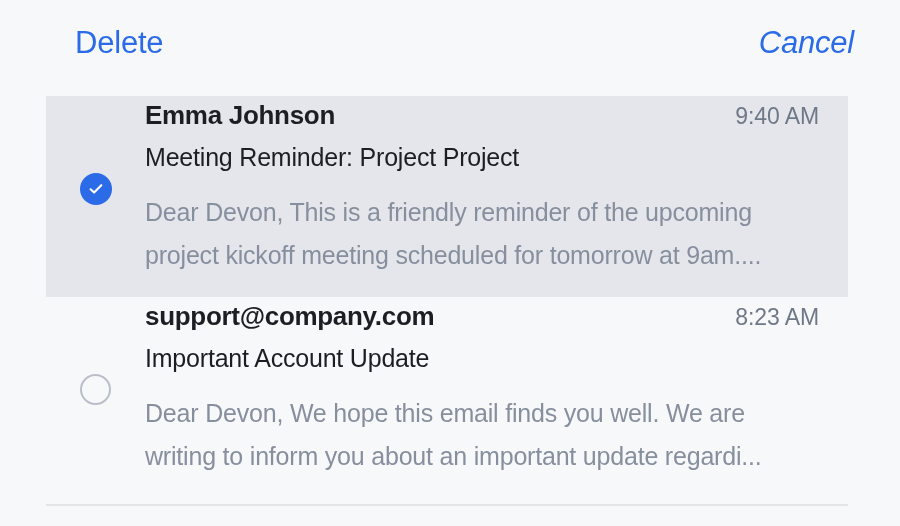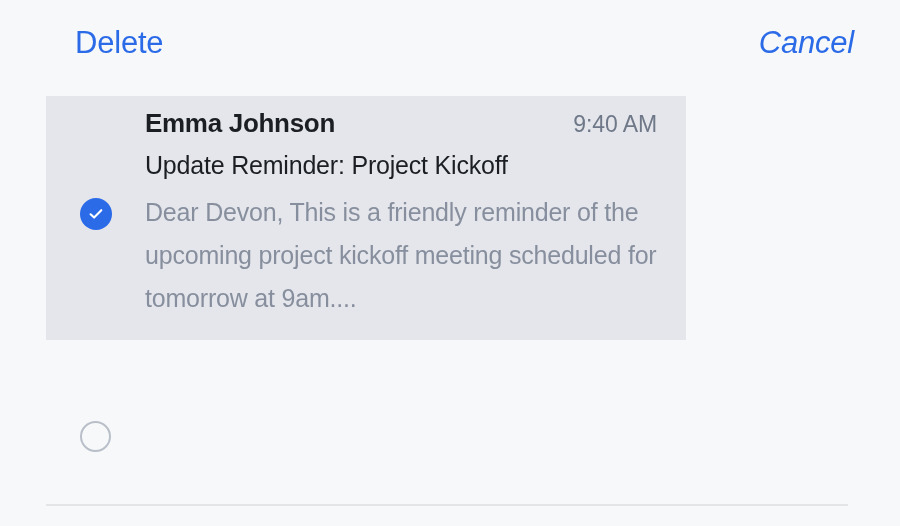--- a/index.html
+++ b/index.html
@@ -53,23 +53,23 @@
     position: absolute;
     left: 46px;
     top: 96px;
     width: 802px;
   }
   .message-row {
     position: relative;
     display: flex;
     align-items: flex-end;
     box-sizing: border-box;
-    width: 640px;
+    width: 802px;
     min-height: 201px;
-    padding: 12px 0 20px 0;
+    padding: 4px 0 20px 0;
     background: transparent;
   }
   .message-row.selected {
     background: #e4e6eb;
   }
 
   
   .select-col {
     width: 99px;
     min-width: 99px;
@@ -129,21 +129,21 @@
   .msg-subject {
     margin-top: 12px;
     font-size: 25px;
     font-weight: 400;
     color: #1b1f24;
     letter-spacing: -0.2px;
     white-space: nowrap;
     overflow: hidden;
   }
   .msg-preview {
-    margin-top: 11px;
+    margin-top: 19px;
     font-size: 25px;
     font-weight: 400;
     color: #878f9e;
     letter-spacing: -0.2px;
     line-height: 1.72;
     max-width: 660px;
   }
 
   
   .list-divider {
@@ -171,26 +171,34 @@
         <svg width="18" height="18" viewBox="0 0 18 18" aria-hidden="true">
           <path d="M3.6 9.3 L7.1 12.6 L14.3 5.2" fill="none" stroke="#ffffff" stroke-width="2.1" stroke-linecap="round" stroke-linejoin="round"></path>
         </svg>
       </span>
     </div>
     <div class="msg-body">
       <div class="msg-topline">
         <span class="msg-sender">Emma Johnson</span>
         <span class="msg-time">9:40 AM</span>
       </div>
-      <div class="msg-subject">Update Reminder: Project Kickoff</div>
+      <div class="msg-subject">Meeting Reminder: Project Project</div>
       <div class="msg-preview">Dear Devon, This is a friendly reminder of the upcoming project kickoff meeting scheduled for tomorrow at 9am....</div>
     </div>
   </div>
 
   <div class="message-row">
     <div class="select-col">
       <span class="empty-circle"></span>
     </div>
+    <div class="msg-body">
+      <div class="msg-topline">
+        <span class="msg-sender">support@company.com</span>
+        <span class="msg-time">8:23 AM</span>
+      </div>
+      <div class="msg-subject">Important Account Update</div>
+      <div class="msg-preview">Dear Devon, We hope this email finds you well. We are writing to inform you about an important update regardi...</div>
+    </div>
   </div>
 
 </div>
 
 <div class="list-divider"></div>
 
 </body></html>

